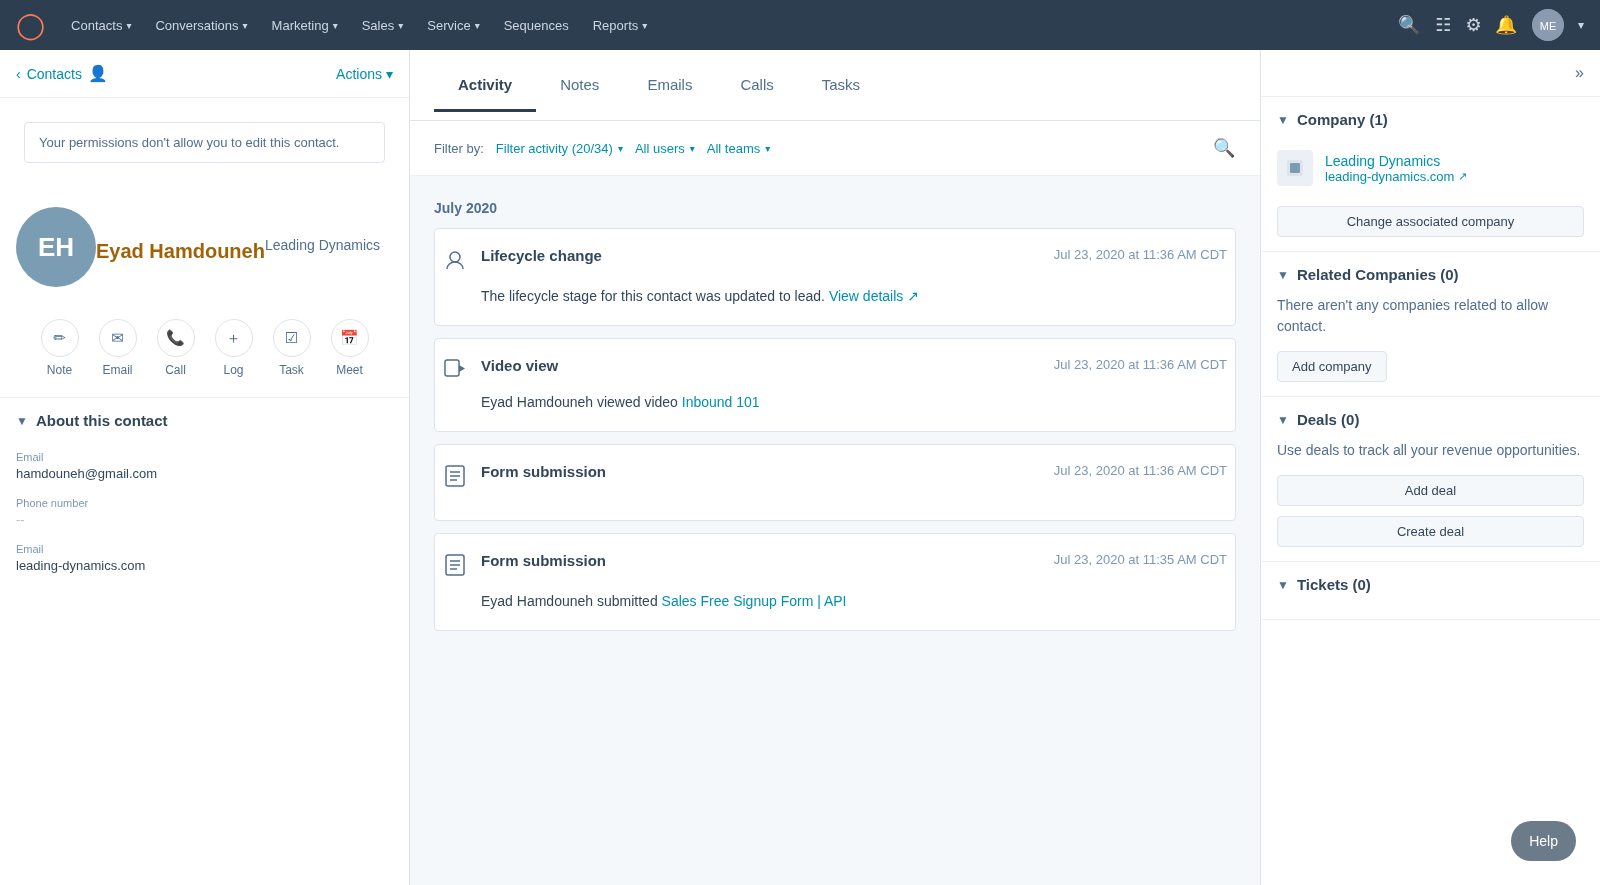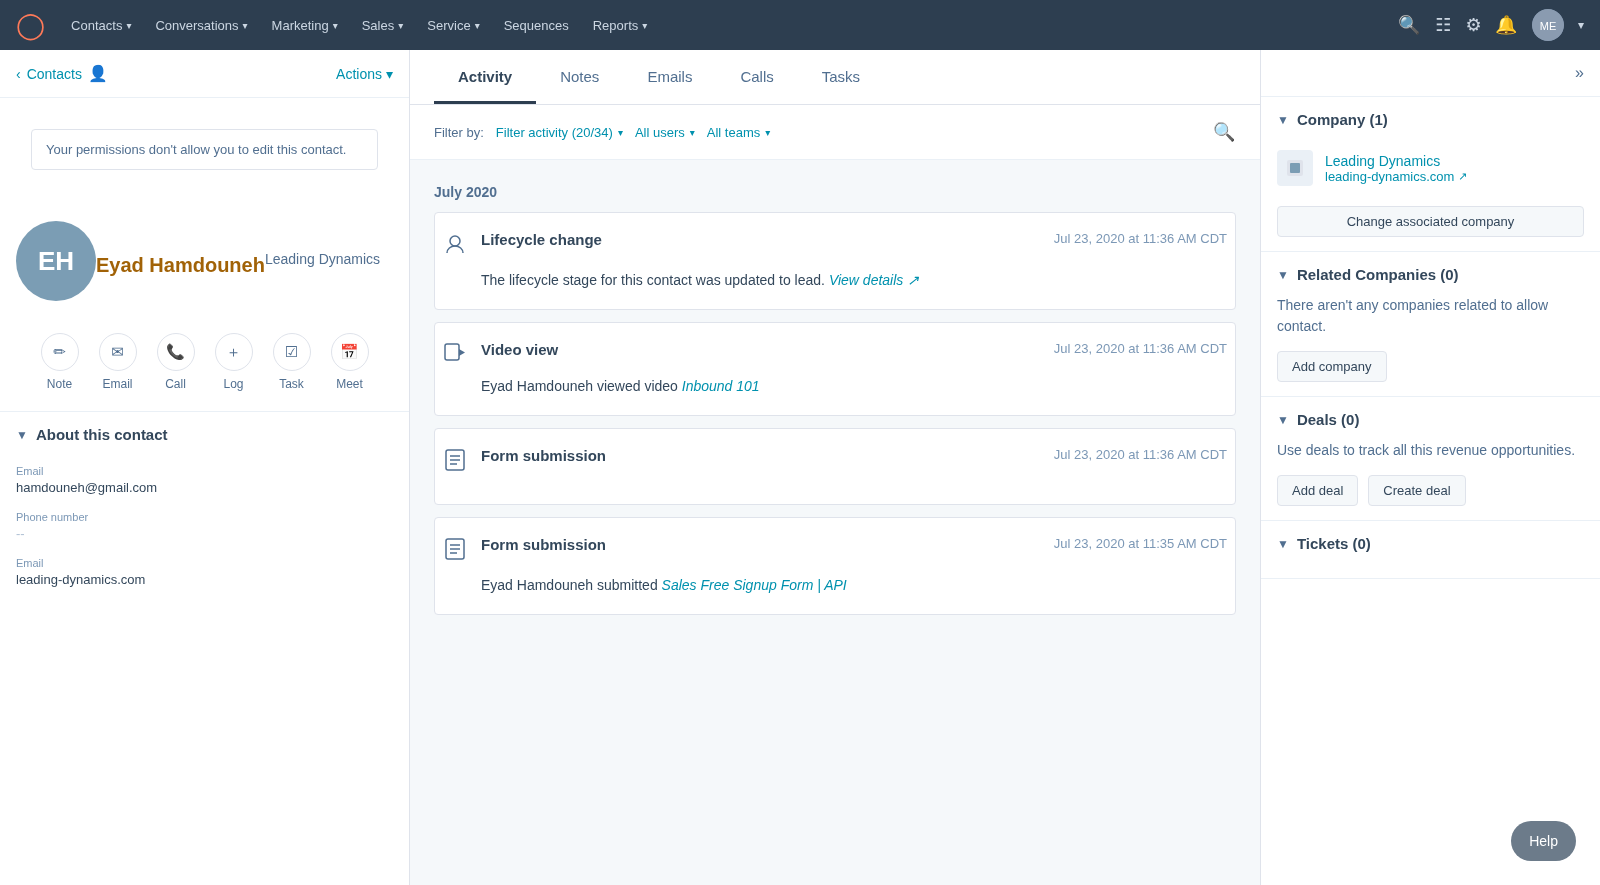--- a/index.html
+++ b/index.html
@@ -67,21 +67,21 @@
     .sidebar-actions {
       color: #0091ae;
       font-size: 14px;
       cursor: pointer;
       display: flex;
       align-items: center;
       gap: 4px;
     }
 
     .permissions-notice {
-      margin: 31px;
+      margin: 24px;
       padding: 12px 14px;
       border: 1px solid #dfe3eb;
       border-radius: 4px;
       font-size: 13px;
       color: #516f90;
       background: #fff;
     }
 
     .contact-profile {
       display: flex;
@@ -163,21 +163,21 @@
     
     .main-content {
       flex: 1;
       overflow-y: auto;
       background: #f5f8fa;
     }
 
     .activity-header {
       background: #fff;
       border-bottom: 1px solid #dfe3eb;
-      padding: 0 24px;
+      padding: 8px 24px;
     }
     .tabs {
       display: flex;
       gap: 0;
     }
     .tab {
       padding: 18px 24px 16px;
       font-size: 15px;
       color: #516f90;
       cursor: pointer;
@@ -235,21 +235,21 @@
     }
     .activity-icon { font-size: 20px; color: #516f90; margin-top: 2px; flex-shrink: 0; width: 24px; text-align: center; }
     .activity-title-row {
       display: flex;
       justify-content: space-between;
       width: 100%;
     }
     .activity-title { font-size: 15px; font-weight: 600; color: #33475b; }
     .activity-time { font-size: 13px; color: #7c98b6; white-space: nowrap; }
     .activity-body { font-size: 14px; color: #33475b; line-height: 1.5; padding-left: 38px; }
-    .activity-link { color: #0091ae; text-decoration: none; cursor: pointer; font-style: italic; }
+    .activity-link { color: #0091ae; text-decoration: none; cursor: pointer; }
 
     
     .right-sidebar {
       width: 340px;
       min-width: 340px;
       background: #fff;
       border-left: 1px solid #dfe3eb;
       overflow-y: auto;
     }
     .right-sidebar-collapse {
@@ -299,21 +299,21 @@
       border-radius: 4px;
       background: #f5f8fa;
       color: #33475b;
       font-size: 13px;
       cursor: pointer;
       text-align: center;
     }
 
     .rs-empty-text { font-size: 14px; color: #516f90; margin-bottom: 14px; line-height: 1.5; }
 
-    .rs-btn-row { display: flex; gap: 10px; }
+    .rs-btn-row { display: flex; gap: 10px; flex-direction: column; }
 
     .help-btn {
       position: fixed;
       bottom: 24px;
       right: 24px;
       background: #6c7b8a;
       color: white;
       padding: 12px 18px;
       border-radius: 24px;
       font-size: 14px;
@@ -600,21 +600,21 @@
       <button class="rs-btn">
         <span>Add company</span>
       </button>
     </div>
 
     <div class="rs-section">
       <div class="rs-section-header">
         <span style="color:#516f90; font-size:12px;">▼</span>
         <span class="rs-section-title">Deals (0)</span>
       </div>
-      <p class="rs-empty-text">Use deals to track all this revenue opportunities.</p>
+      <p class="rs-empty-text">Use deals to track all your revenue opportunities.</p>
       <div class="rs-btn-row">
         <button class="rs-btn">
           <span>Add deal</span>
         </button>
         <button class="rs-btn">
           <span>Create deal</span>
         </button>
       </div>
     </div>
 

